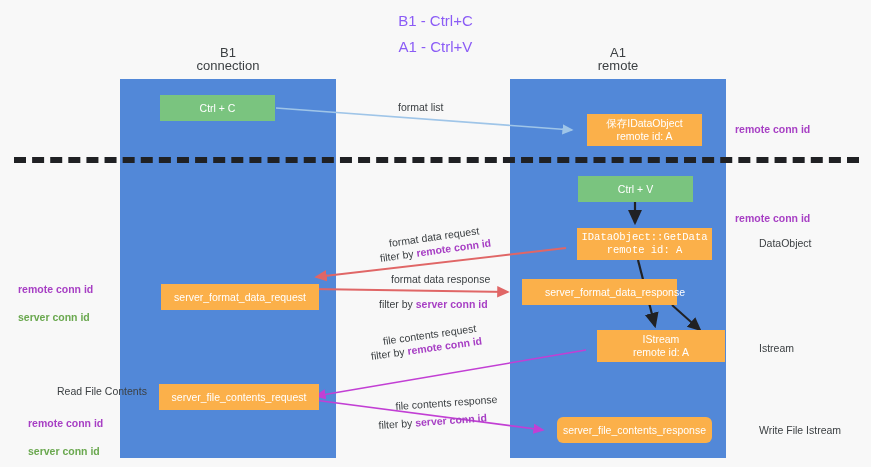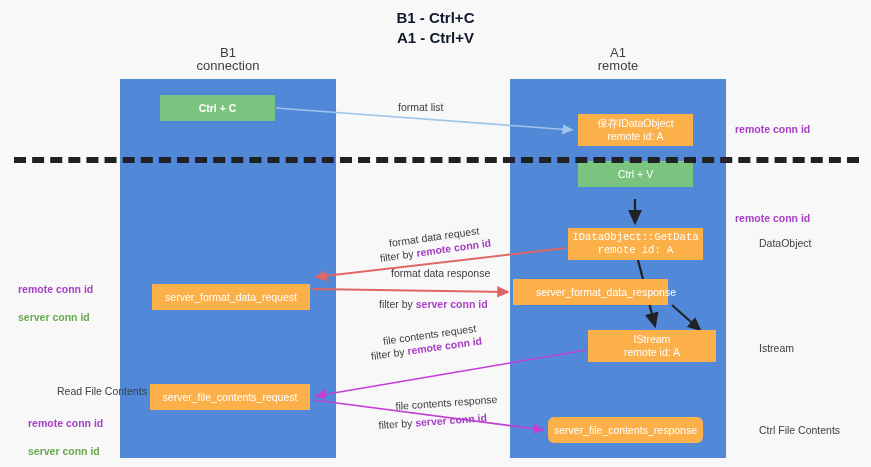--- a/index.html
+++ b/index.html
@@ -24,24 +24,23 @@
     background: #f8f8f8;
   }
 
   
   .title {
     position: absolute;
     left: 0; top: 8px;
     width: 871px;
     text-align: center;
     font-size: 15px;
-    line-height: 20px;
-    color: #0f172a;
+    line-height: 26px;
+    color: #8b5cf6;
     white-space: pre;
-    font-weight: bold;
   }
 
   
   .lane-head {
     position: absolute;
     text-align: center;
     font-size: 13px;
     line-height: 13px;
     color: #3c4043;
     white-space: pre;
@@ -76,25 +75,25 @@
     text-align: center;
     font-size: 10.5px;
     line-height: 13px;
     color: #ffffff;
     white-space: pre-line;
     padding: 2px 4px;
   }
   .box.green  { background: #7ac47f; }
   .box.orange { background: #fbb košik; }
   .box.orange { background: #fbb košik; }
-  .box.orange { background: #fbb04a; }
-
-  #box-ctrl-c            { left: 160px; top: 95px;  width: 115px; height: 26px; font-weight: bold; }
+  .box.orange { background: #fbb04a; margin-left: 9px; }
+
+  #box-ctrl-c            { left: 160px; top: 95px;  width: 115px; height: 26px; }
   #box-idataobject       { left: 578px; top: 114px; width: 115px; height: 32px; }
-  #box-ctrl-v            { left: 578px; top: 161px; width: 115px; height: 26px; }
+  #box-ctrl-v            { left: 578px; top: 176px; width: 115px; height: 26px; }
   #box-getdata           { left: 568px; top: 228px; width: 135px; height: 32px; font-family: Liberation Mono, monospace; }
   #box-fmt-req           { left: 152px; top: 284px; width: 158px; height: 26px; }
   #box-fmt-resp          { left: 513px; top: 279px; width: 155px; height: 26px; padding-left: 35px; }
   #box-istream           { left: 588px; top: 330px; width: 128px; height: 32px; }
   #box-file-req          { left: 150px; top: 384px; width: 160px; height: 26px; }
   #box-file-resp         { left: 548px; top: 417px; width: 155px; height: 26px; border-radius: 6px; }
 
   
   .side-label {
     position: absolute;
@@ -123,21 +122,21 @@
     color: #3c4043;
     white-space: nowrap;
     transform-origin: left top;
   }
   .edge-label .k-purple { color: #a73fc4; font-weight: bold; }
 
   #edge-format-list { left: 398px; top: 100px; }
 
   #edge-fmt-req  { left: 388px; top: 236px; transform: rotate(-8deg); }
   #edge-fmt-req2 { left: 379px; top: 251px; transform: rotate(-8deg); }
-  #edge-fmt-resp { left: 391px; top: 266px; }
+  #edge-fmt-resp { left: 391px; top: 272px; }
   #edge-fmt-resp2{ left: 379px; top: 297px; }
 
   #edge-file-req  { left: 382px; top: 334px; transform: rotate(-8deg); }
   #edge-file-req2 { left: 370px; top: 349px; transform: rotate(-8deg); }
   #edge-file-resp { left: 395px; top: 399px; transform: rotate(-4deg); }
   #edge-file-resp2{ left: 378px; top: 418px; transform: rotate(-4deg); }
 
   #svg-edges {
     position: absolute;
     left: 0; top: 0;
@@ -218,21 +217,21 @@
   <div class="edge-label" id="edge-file-req">file contents request</div>
   <div class="edge-label" id="edge-file-req2"><span>filter by </span><span class="k-purple">remote conn id</span></div>
 
   <div class="edge-label" id="edge-file-resp">file contents response</div>
   <div class="edge-label" id="edge-file-resp2"><span>filter by </span><span class="k-purple">server conn id</span></div>
 
   <div class="side-label purple" id="lbl-remote-1">remote conn id</div>
   <div class="side-label purple" id="lbl-remote-2">remote conn id</div>
   <div class="side-label plain" id="lbl-dataobject">DataObject</div>
   <div class="side-label plain" id="lbl-istream">Istream</div>
-  <div class="side-label plain" id="lbl-write-file">Ctrl File Contents</div>
+  <div class="side-label plain" id="lbl-write-file">Write File Istream</div>
 
   <div class="side-label" id="lbl-left-conn">
     <div class="purple">remote conn id</div>
     <div class="green-t">server conn id</div>
   </div>
 
   <div class="side-label plain" id="lbl-read-file">Read File Contents</div>
 
   <div class="side-label" id="lbl-left-conn2">
     <div class="purple">remote conn id</div>

